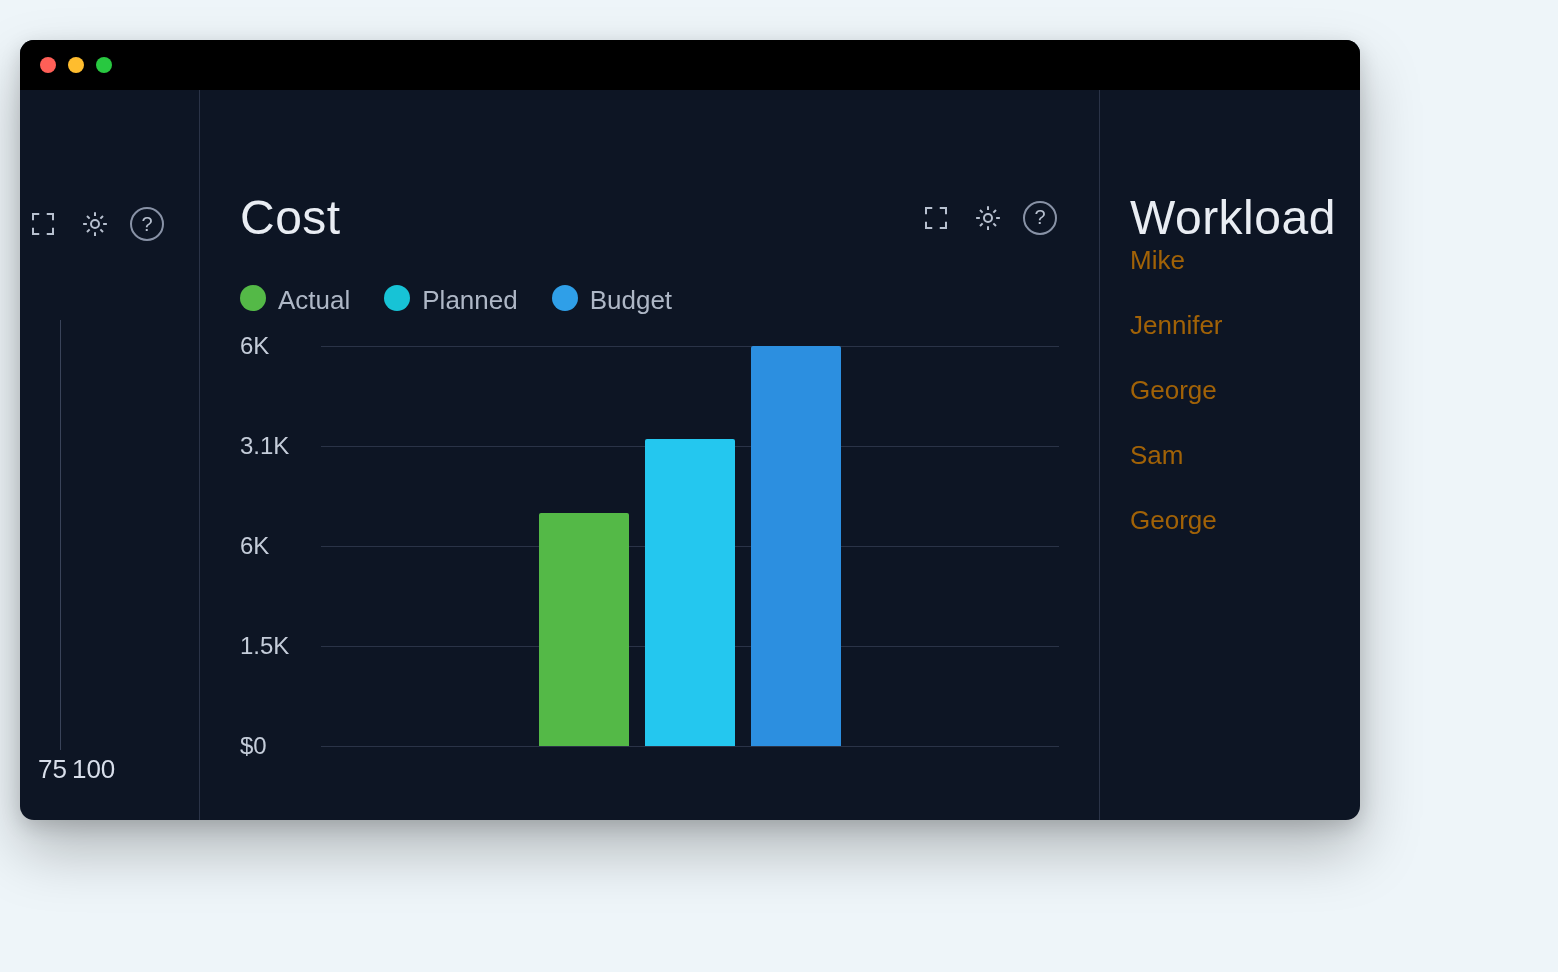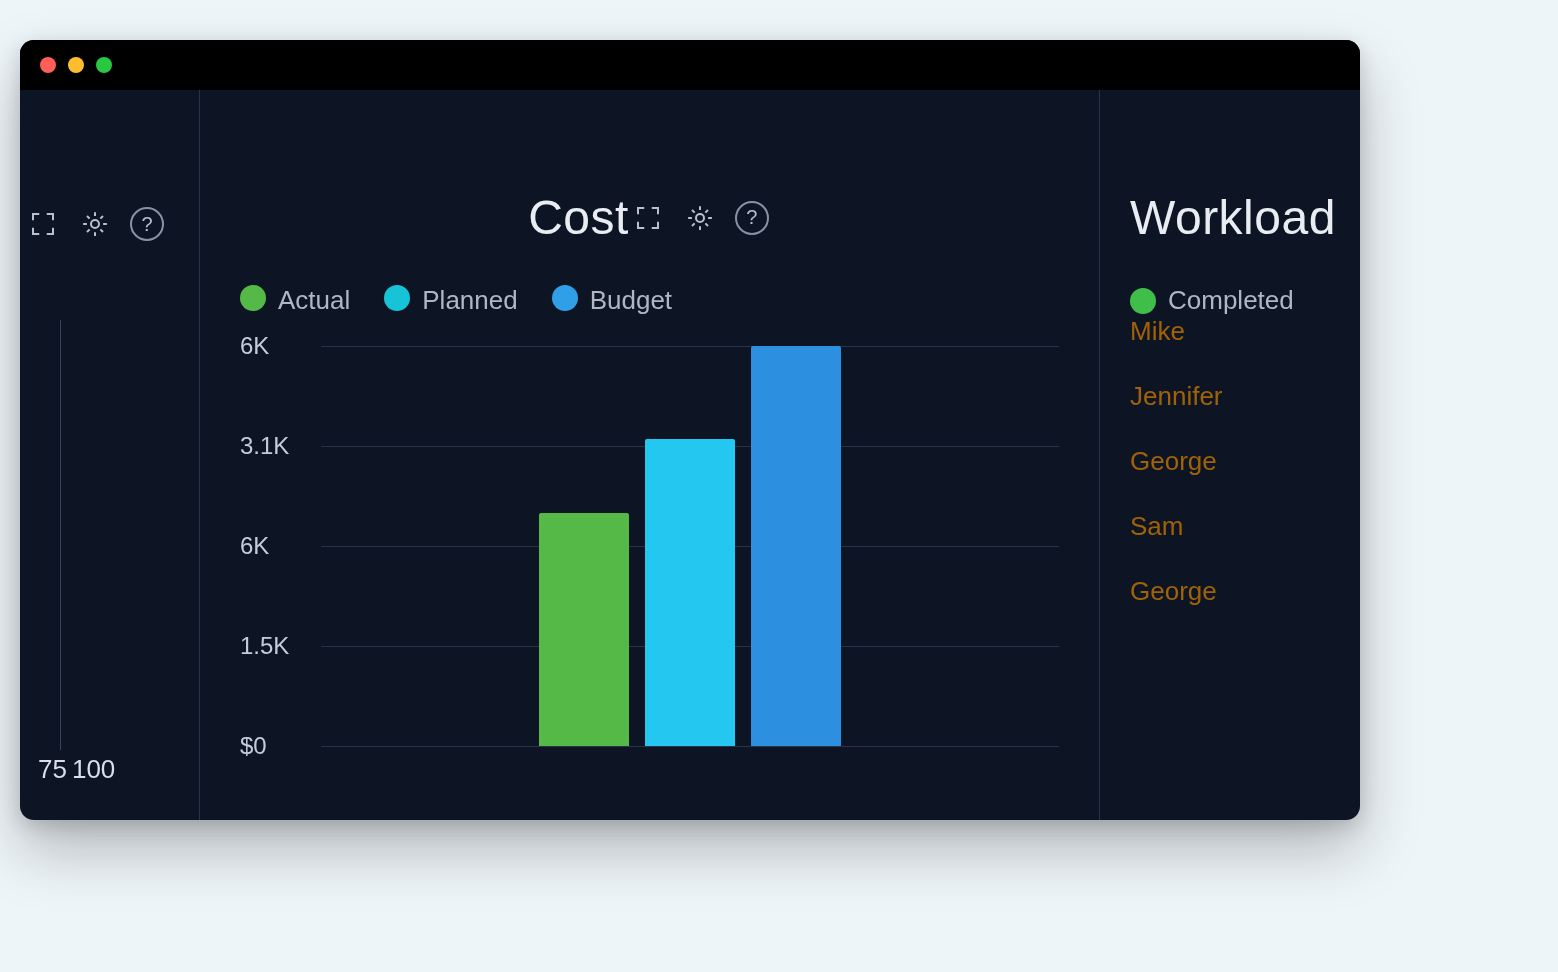--- a/index.html
+++ b/index.html
@@ -64,21 +64,21 @@
   
   .panel-center {
     flex: 1;
     border-right: 1px solid #2a3347;
     padding: 100px 40px 30px 40px;
     position: relative;
   }
   .panel-header {
     display: flex;
     align-items: center;
-    justify-content: center;
+    justify-content: space-between;
   }
   .panel-title {
     font-size: 48px;
     font-weight: 400;
     color: #e9edf3;
     letter-spacing: 0.5px;
   }
   .icon-row { display: flex; gap: 14px; align-items: center; }
   .icon-btn {
     width: 38px; height: 38px;
@@ -283,24 +283,20 @@
                 <div class="bar" style="height: 58.3333%; background: rgb(84, 185, 71);"></div>
                 <div class="bar" style="height: 76.6667%; background: rgb(36, 199, 239);"></div>
                 <div class="bar" style="height: 100%; background: rgb(44, 143, 224);"></div>
               </div>
           </div>
         </div>
       </div>
 
       <div class="panel-right">
         <div class="panel-title">Workload</div>
-        <div class="wl-legend">
-          <span class="swatch" style="background:#3fbf4a"></span>
-          <span>Completed</span>
-        </div>
         <div class="wl-list">
           <div>Mike</div>
           <div>Jennifer</div>
           <div>George</div>
           <div>Sam</div>
           <div>George</div>
         </div>
       </div>
 
     </div>

